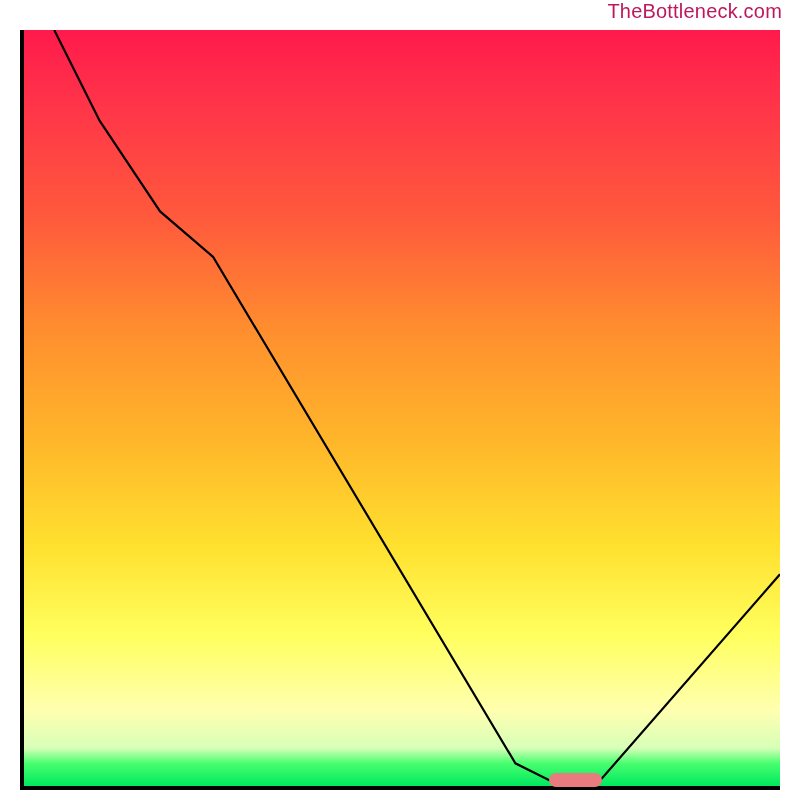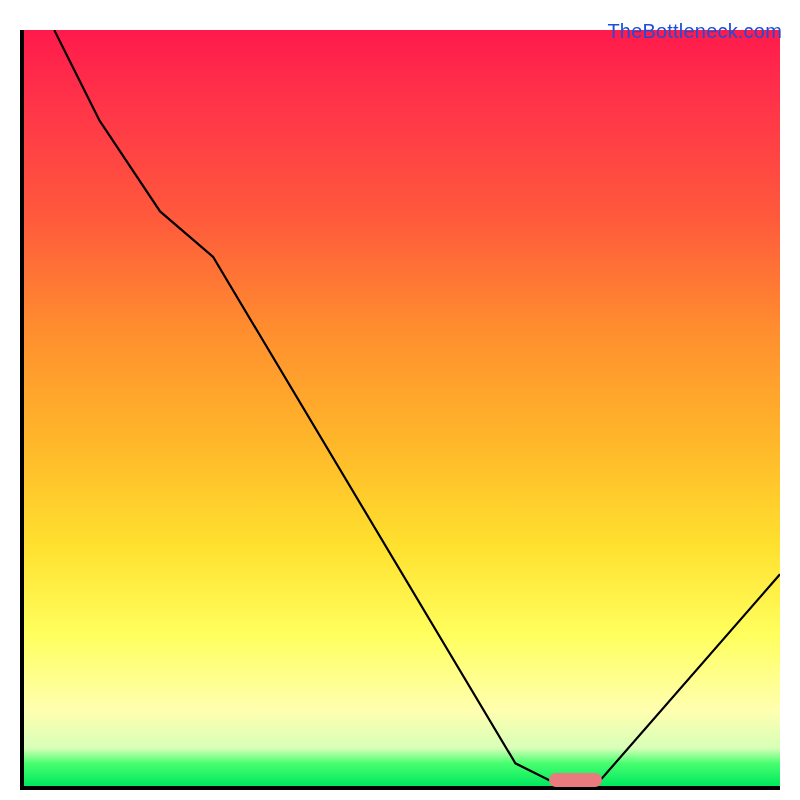--- a/index.html
+++ b/index.html
@@ -12,25 +12,25 @@
     overflow: hidden;
   }
   .container {
     position: relative;
     width: 800px;
     height: 800px;
     box-sizing: border-box;
   }
   .watermark {
     position: absolute;
-    top: 20px;
+    top: 0;
     right: 18px;
     font-size: 20px;
     font-weight: 500;
-    color: #1d4ed8;
+    color: #be185d;
     letter-spacing: 0.2px;
     z-index: 10;
   }
   .chart-frame {
     position: absolute;
     top: 30px;
     left: 20px;
     width: 760px;
     height: 760px;
     border-left: 4px solid #000;

